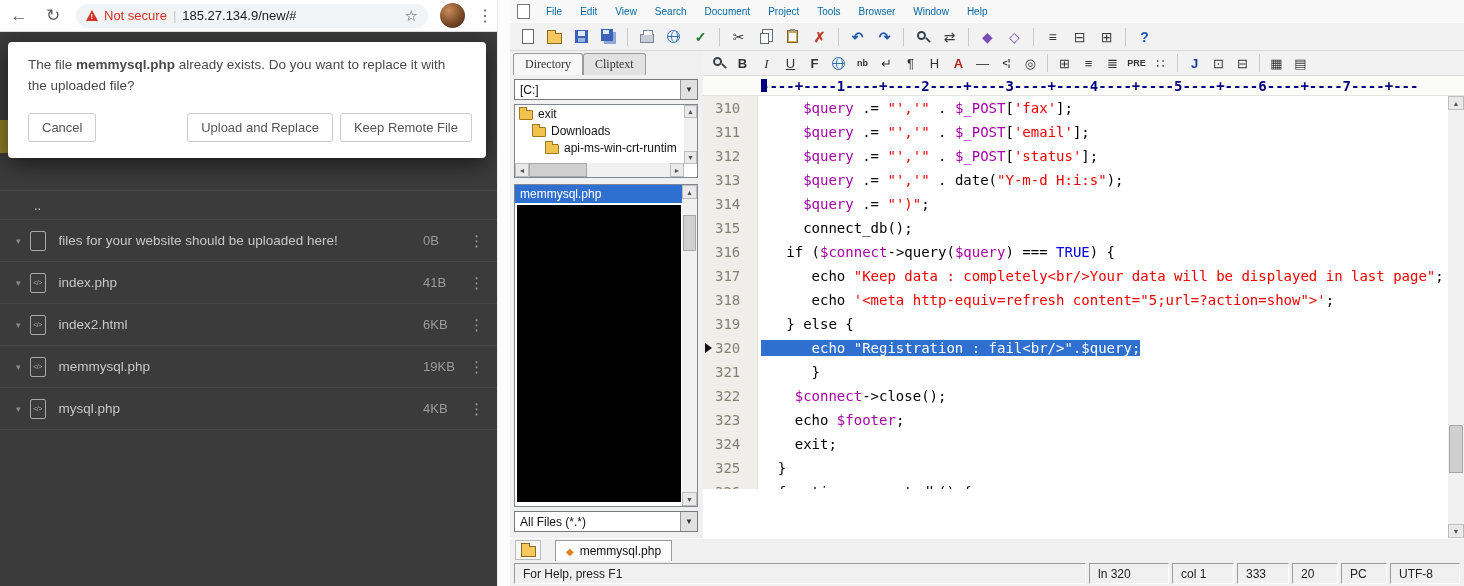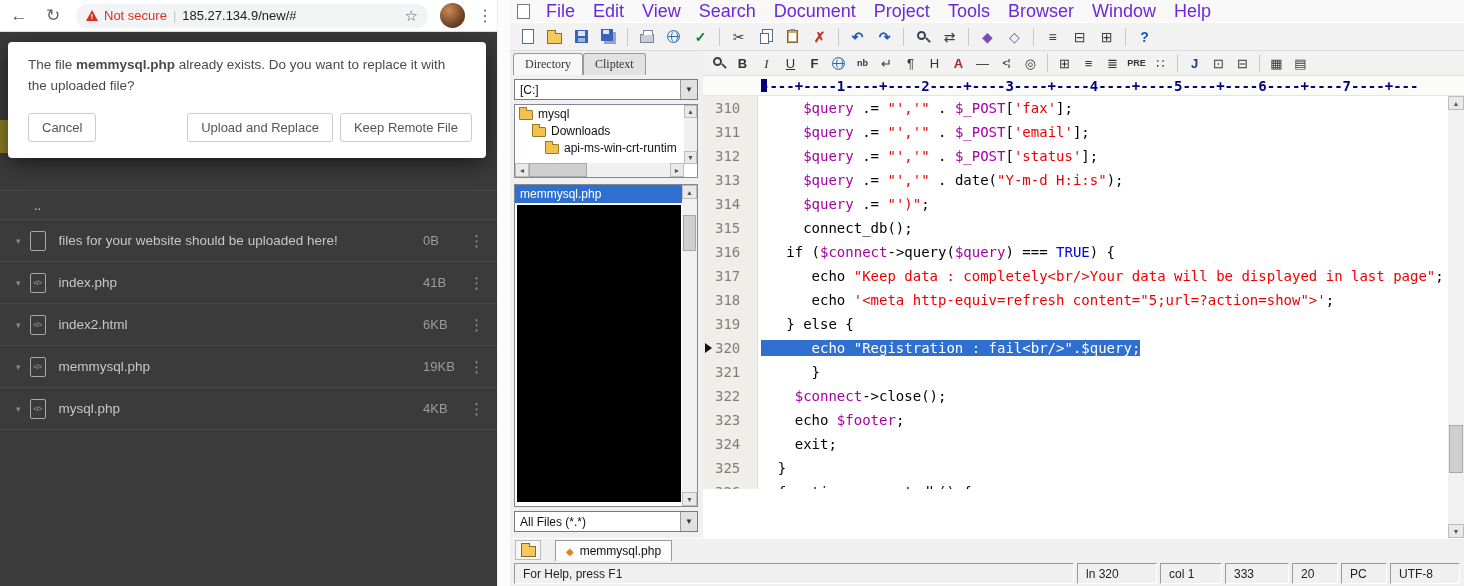--- a/index.html
+++ b/index.html
@@ -46,21 +46,21 @@
   
   .gap { width:13px; flex:none; background:#fcfcfc; border-left:1px solid #ececec; }
 
   
   .ep { flex:1; min-width:0; background:#f0f0f0; display:flex; flex-direction:column; color:#111; }
   .ep-title { height:26px; background:#fdfdfd; display:flex; align-items:center; padding:0 8px; flex:none; }
   .ep-ico { width:16px; height:16px; background:linear-gradient(135deg,#e45d4e,#a02c20); border-radius:3px; color:#fff; font-size:11px; font-weight:bold; display:flex; align-items:center; justify-content:center; flex:none; }
   .ep-title-text { flex:1; text-align:center; font-size:13px; color:#000; white-space:nowrap; overflow:hidden; }
   .ep-menu { height:22px; background:#f8f8f8; display:flex; align-items:center; padding-left:7px; flex:none; }
   .mdoc { width:13px; height:15px; background:#fff; border:1px solid #777; margin-right:7px; flex:none; }
-  .mitem { padding:2px 9px; font-size:18px; color:#6d28d9; cursor:default; }
+  .mitem { padding:2px 9px; font-size:10px; color:#0369a1; cursor:default; }
   .ep-tb1 { height:29px; background:#f2f2f2; border-top:1px solid #fff; border-bottom:1px solid #dadada; display:flex; align-items:center; padding-left:5px; gap:2px; flex:none; }
   .tbtn { width:25px; height:23px; display:flex; align-items:center; justify-content:center; font-size:14px; color:#333; cursor:pointer; }
   .tglyph { line-height:1; }
   .tsep { width:1px; height:18px; background:#c9c9c9; margin:0 4px; flex:none; }
 
   .ep-main { flex:1; display:flex; min-height:0; }
 
   .sb { width:193px; flex:none; display:flex; flex-direction:column; background:#f0f0f0; padding:2px 4px 2px 3px; }
   .sb-tabs { display:flex; height:22px; flex:none;font-family:Liberation Serif, serif; }
   .sb-tab { padding:3px 11px; font-size:12px; border:1px solid #9a9a9a; border-bottom:none; border-radius:3px 3px 0 0; background:#e2e2e2; color:#333; cursor:pointer; }
@@ -324,21 +324,21 @@
           <span class="sb-tab">Cliptext</span>
         </div>
         <div class="combo">
           <span class="cv">[C:]</span>
           <span class="cb">▼</span>
         </div>
         <div class="tree">
           <div id="tree-items">
               <div class="titem" style="padding-left: 4px;">
                 <span class="tfold"></span>
-                <span class="tlabel">mysql</span>
+                <span class="tlabel">exit</span>
               </div>
               <div class="titem" style="padding-left: 17px;">
                 <span class="tfold"></span>
                 <span class="tlabel">Downloads</span>
               </div>
               <div class="titem" style="padding-left: 30px;">
                 <span class="tfold"></span>
                 <span class="tlabel">api-ms-win-crt-runtim</span>
               </div>
             </div>
@@ -491,19 +491,19 @@
       <span class="dtab">
         <span class="dia">◆</span>
         <span>memmysql.php</span>
       </span>
     </div>
 
     <div class="status">
       <span class="scell grow">For Help, press F1</span>
       <span class="scell" style="width:80px">ln 320</span>
       <span class="scell" style="width:62px">col 1</span>
-      <span class="scell" style="width:64px">333</span>
+      <span class="scell" style="width:52px">333</span>
       <span class="scell" style="width:46px">20</span>
       <span class="scell" style="width:46px">PC</span>
       <span class="scell" style="width:70px">UTF-8</span>
     </div>
   </div>
 </div>
 
 </body></html>

